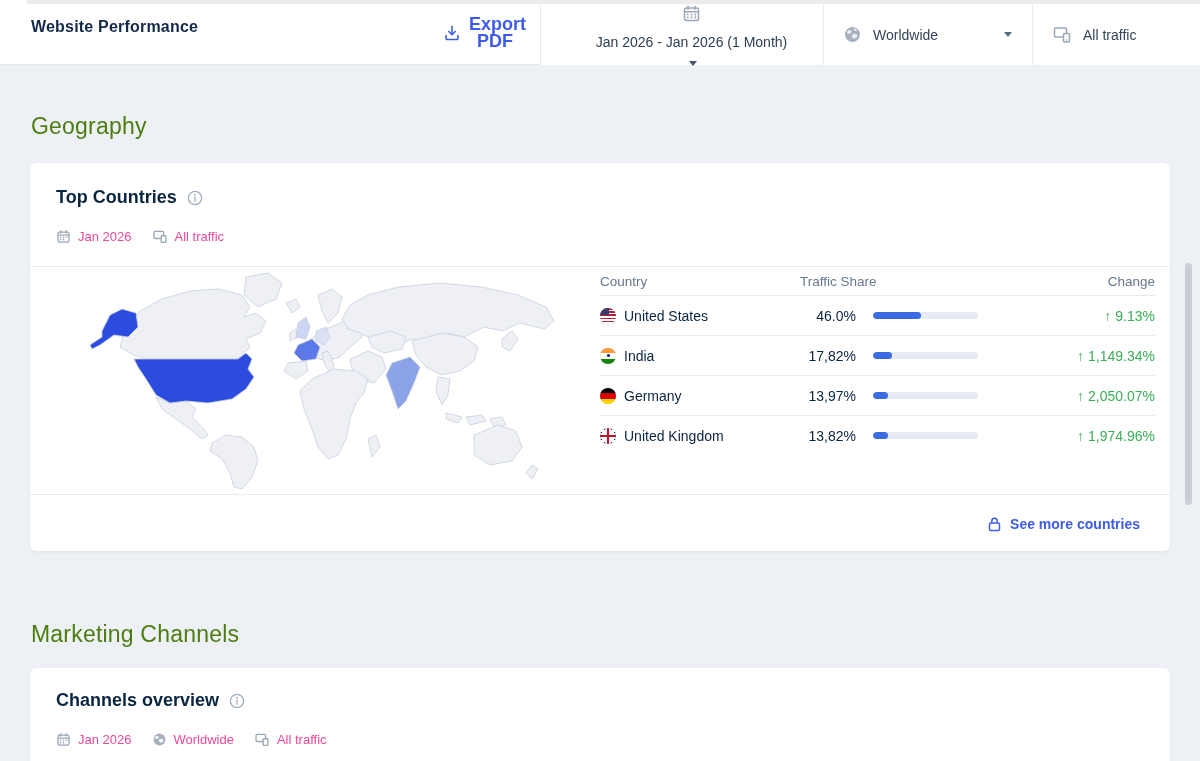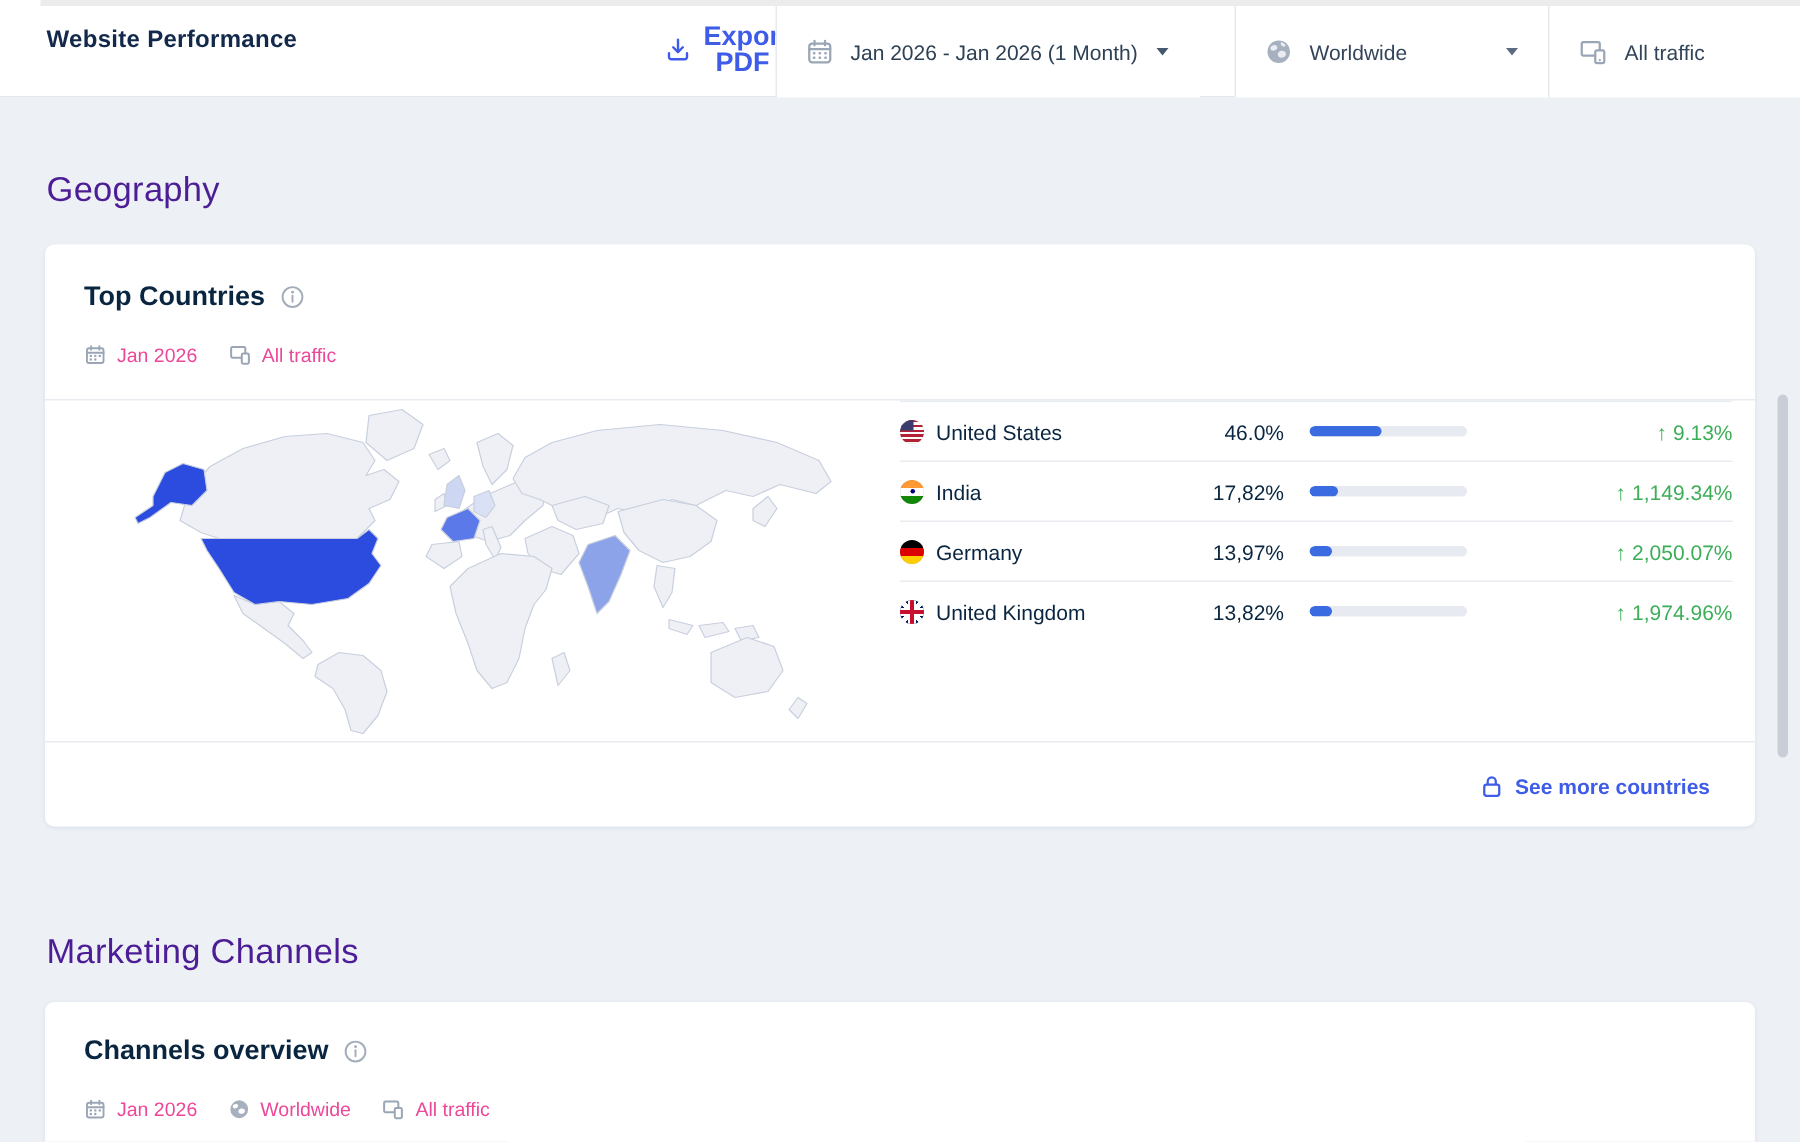--- a/index.html
+++ b/index.html
@@ -6,30 +6,30 @@
   html,body { width:1200px; height:761px; overflow:hidden; }
   body { font-family:"Liberation Sans", sans-serif; background:#edf1f6; color:#092540; position:relative; }
 
   
   .topbar { position:absolute; top:0; left:0; width:1200px; height:65px; background:#fff; border-bottom:1px solid #e3e7ee; z-index:5; }
   .top-strip { position:absolute; top:0; left:27px; right:0; height:4px; background:#ececec; z-index:6; }
   .page-title { position:absolute; left:31px; top:18px; font-size:16px; font-weight:700; letter-spacing:.2px; color:#13294b; z-index:7; }
   .export-btn { position:absolute; left:443px; top:0; height:65px; display:flex; align-items:center; gap:8px; color:#3e5ce8; cursor:pointer; z-index:7; }
   .export-btn .lbl { font-size:18px; font-weight:700; width:52px; text-align:center; line-height:17px; }
   .fbox { position:absolute; top:4px; height:61px; background:#fff; border-left:1px solid #e7eaef; display:flex; align-items:center; padding-left:19px; gap:11px; z-index:7; cursor:pointer; }
-  .f-date { left:517px; width:283px; }
+  .f-date { left:540px; width:283px;flex-direction:column; }
   .f-region { left:823px; width:209px; }
   .f-traffic { left:1032px; width:168px; }
   .fbox .ftext { font-size:14px; color:#33455a; white-space:nowrap; }
   .caret { width:0; height:0; border-left:4.5px solid transparent; border-right:4.5px solid transparent; border-top:5.5px solid #5b6b7f; margin-left:2px; }
   .f-region .caret { margin-left:auto; margin-right:20px; }
   .icon-g { color:#9aa6b5; display:inline-flex; flex:none; }
 
   
-  .section-title { font-size:23px; font-weight:500; color:#4c1d95; letter-spacing:.2px; line-height:28px; }
+  .section-title { font-size:23px; font-weight:500; color:#4d7c0f; letter-spacing:.2px; line-height:28px; }
   #geo-title { margin:112px 0 23px 31px; }
   #mkt-title { margin:69px 0 20px 31px; }
 
   .card { position:relative; margin-left:30px; width:1140px; background:#fff; border-radius:6px; box-shadow:0 1px 3px rgba(9,37,64,.08); }
   .card-head { padding:24px 42px 0 26px; }
   .card-title-row { display:flex; align-items:center; gap:10px; }
   .card-title { font-size:18px; font-weight:700; color:#092540; }
   .card-sub { display:flex; align-items:flex-start; gap:7px; margin-top:21px; padding-bottom:22px; font-size:13px; color:#ec4899; }
   .card-sub .sep { width:6px; }
 
@@ -199,20 +199,25 @@
           <path fill="#dbe1f5" d="M266 64 L276 60 L280 70 L274 78 L266 74 Z"></path>
           <path fill="#5b79e8" d="M248 78 L262 72 L270 80 L266 92 L252 94 L244 86 Z"></path>
           <path fill="#8ca3ea" d="M342 96 L360 90 L370 100 L364 116 L356 134 L348 142 L342 124 L336 108 Z"></path>
           <path fill="#2c4ce0" d="M52 64 L60 48 L72 42 L86 46 L88 60 L78 70 L64 68 L50 78 L42 82 L40 78 L52 70 Z"></path>
           <path fill="#2c4ce0" d="M84 92 L188 92 L196 86 L202 92 L198 102 L204 110 L196 122 L182 132 L158 136 L136 134 L120 136 L106 128 L96 112 L88 100 Z"></path>
         </g>
       </svg>
     </div>
 
     <div class="country-table">
+      <div class="thead">
+        <div class="cell-country">Country</div>
+        <div class="h-share">Traffic Share</div>
+        <div class="h-change">Change</div>
+      </div>
 
       <div class="trow">
         <div class="cell-country">
           <span class="flag flag-us"></span>
           <span>United States</span>
         </div>
         <div class="cell-share">
           <span class="share-num">46.0%</span>
           <span class="bar-track">
               <span class="bar-fill" style="width: 46%;"></span>

